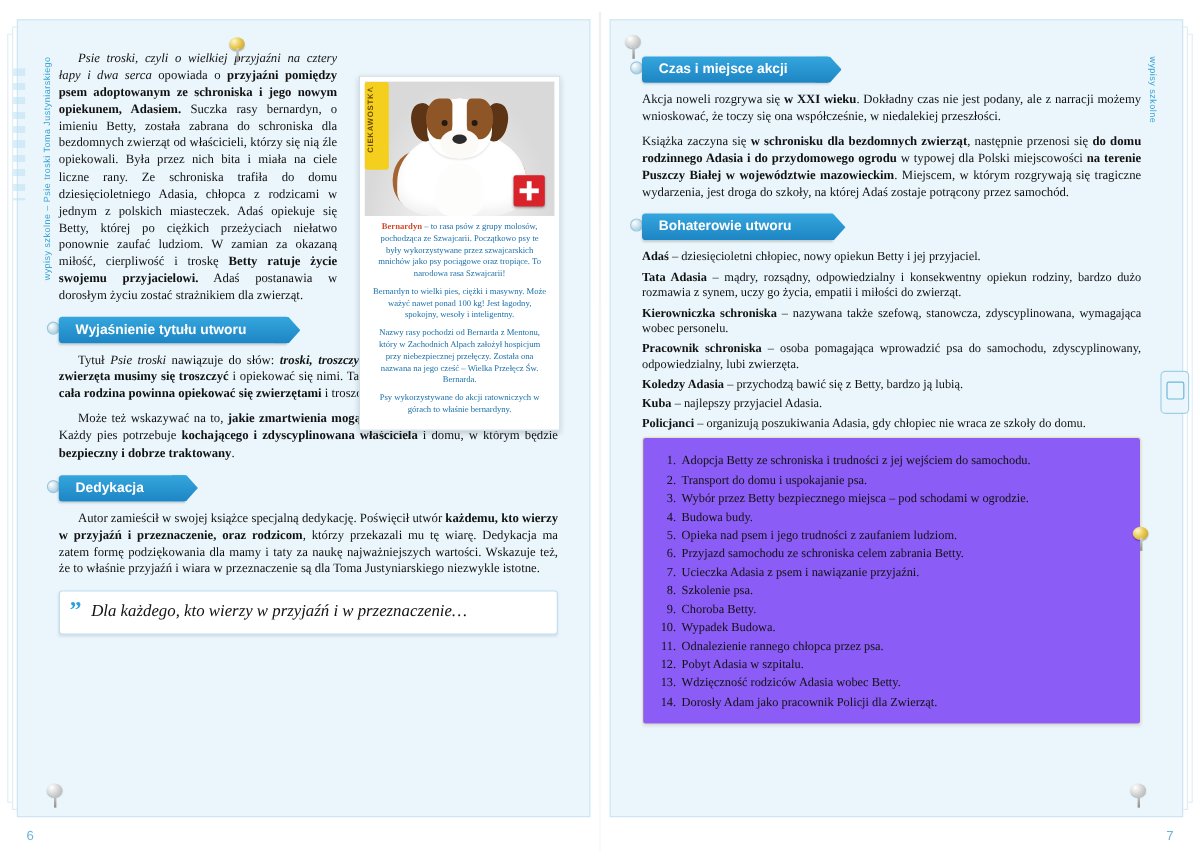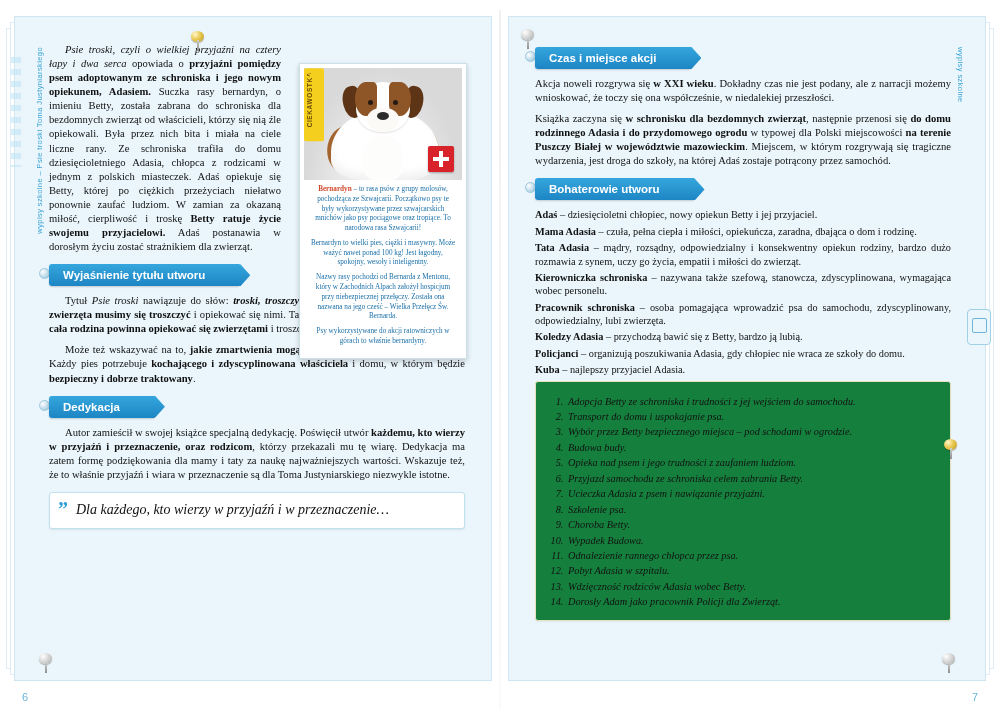--- a/index.html
+++ b/index.html
@@ -259,28 +259,27 @@
     background:radial-gradient(circle at 32% 30%,#ffffff 0%,#d8d8d8 45%,#a9a9a9 100%);
   }
 
   
   ol.plan{
     margin:4px 0 0 0;padding-left:26px;
     font-size:10.3px;line-height:1.5;color:#111;
   }
   ol.plan li{margin:0;padding-left:2px;}
   .plan-wrap{
-    background:#15803d;
+    background:#8b5cf6;
     border:1px solid #e6e2bf;
     border-radius:3px;
     padding:8px 10px 10px 4px;
     margin-top:4px;
     position:relative;
     box-shadow:0 1px 2px rgba(0,0,0,.06);
-    font-style:italic;
   }
   .heroes p{margin:0 0 3px 0;font-size:10.3px;line-height:1.3;}
 
   .clip{
     position:absolute;right:-6px;top:292px;
     width:22px;height:34px;background:#eaf6fc;
     border:1px solid #9fd0e6;border-radius:4px;
   }
   .clip::before{
     content:"";position:absolute;left:4px;top:8px;width:13px;height:13px;
@@ -404,27 +403,26 @@
           <p>
             Książka zaczyna się <b>w schronisku dla bezdomnych zwierząt</b>, następnie przenosi się <b>do domu rodzinnego Adasia i do przydomowego ogrodu</b> w typowej dla Polski miejscowości <b>na terenie Puszczy Białej w województwie mazowieckim</b>. Miejscem, w którym rozgrywają się tragiczne wydarzenia, jest droga do szkoły, na której Adaś zostaje potrącony przez samochód.
           </p>
         </div>
 
         <div class="banner-wrap" style="margin-top:10px;">
           <div class="banner">Bohaterowie utworu</div>
         </div>
         <div class="heroes">
           <p><b>Adaś</b><span> – dziesięcioletni chłopiec, nowy opiekun Betty i jej przyjaciel.</span></p>
-          <p><b>Mama Adasia</b><span> – czuła, pełna ciepła i miłości, opiekuńcza, zaradna, dbająca o dom i rodzinę.</span></p>
           <p><b>Tata Adasia</b><span> – mądry, rozsądny, odpowiedzialny i konsekwentny opiekun rodziny, bardzo dużo rozmawia z synem, uczy go życia, empatii i miłości do zwierząt.</span></p>
           <p><b>Kierowniczka schroniska</b><span> – nazywana także szefową, stanowcza, zdyscyplinowana, wymagająca wobec personelu.</span></p>
           <p><b>Pracownik schroniska</b><span> – osoba pomagająca wprowadzić psa do samochodu, zdyscyplinowany, odpowiedzialny, lubi zwierzęta.</span></p>
           <p><b>Koledzy Adasia</b><span> – przychodzą bawić się z Betty, bardzo ją lubią.</span></p>
+          <p><b>Kuba</b><span> – najlepszy przyjaciel Adasia.</span></p>
           <p><b>Policjanci</b><span> – organizują poszukiwania Adasia, gdy chłopiec nie wraca ze szkoły do domu.</span></p>
-          <p><b>Kuba</b><span> – najlepszy przyjaciel Adasia.</span></p>
         </div>
 
         <div class="plan-wrap">
           <ol class="plan">
             <li>Adopcja Betty ze schroniska i trudności z jej wejściem do samochodu.</li>
             <li>Transport do domu i uspokajanie psa.</li>
             <li>Wybór przez Betty bezpiecznego miejsca – pod schodami w ogrodzie.</li>
             <li>Budowa budy.</li>
             <li>Opieka nad psem i jego trudności z zaufaniem ludziom.</li>
             <li>Przyjazd samochodu ze schroniska celem zabrania Betty.</li>

